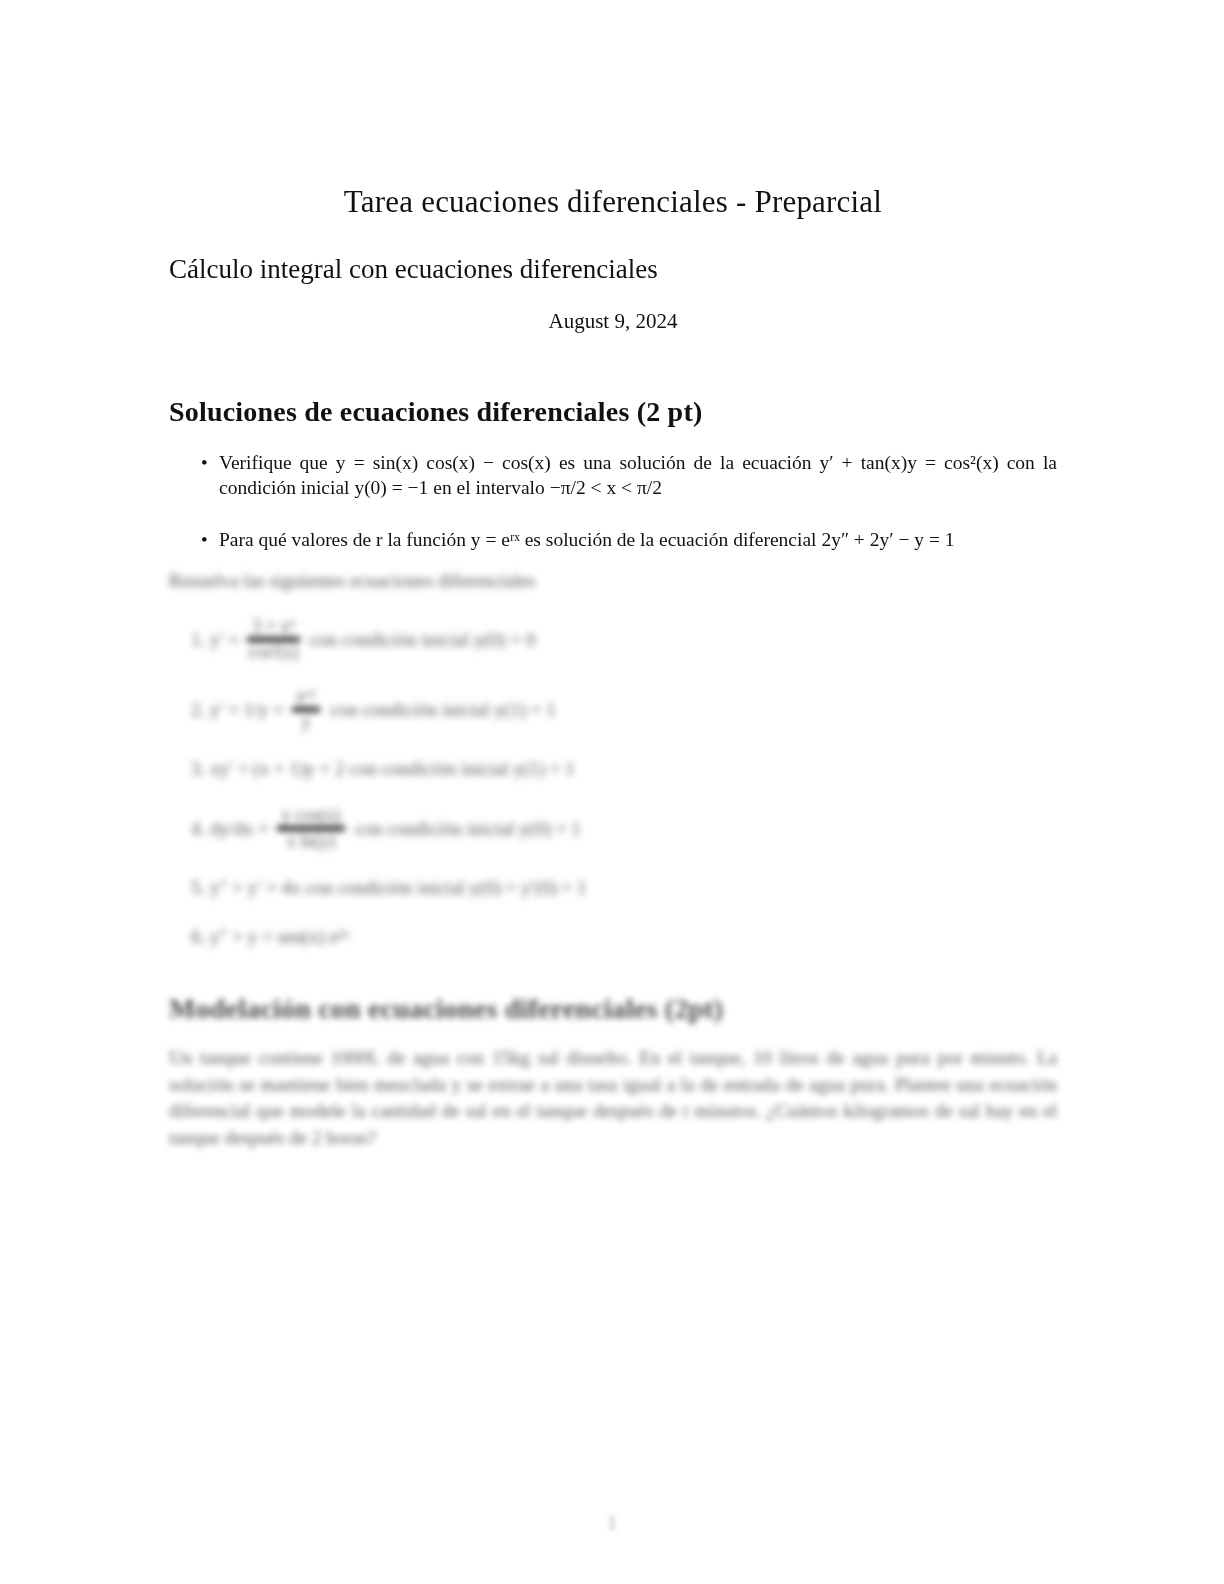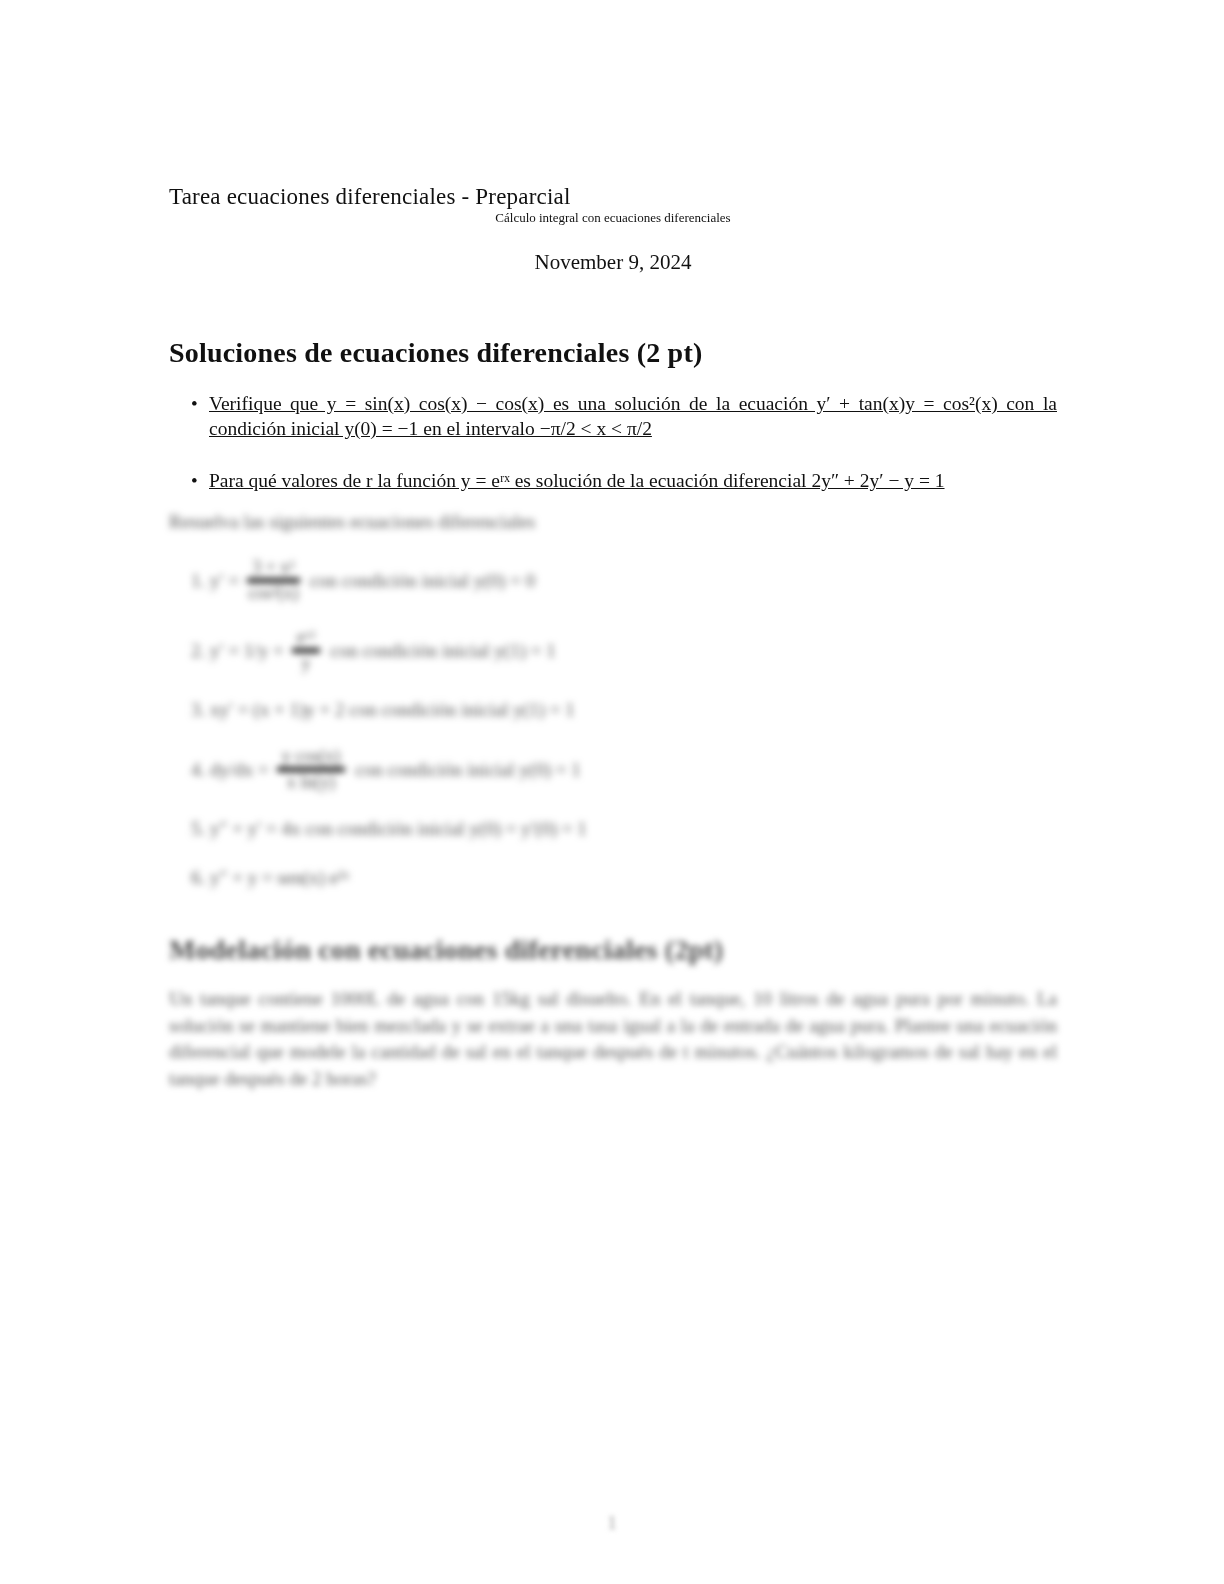--- a/index.html
+++ b/index.html
@@ -5,33 +5,33 @@
   html,body{margin:0;padding:0;}
   body{
     width:1224px;height:1584px;
     background:#ffffff;color:#111;
     font-family:"Liberation Serif","DejaVu Serif",serif;
     position:relative;overflow:hidden;
   }
   .doc{position:absolute;left:169px;top:0;width:888px;}
 
   
-  .title{margin-top:184px;text-align:left;font-size:23px;font-weight:normal;letter-spacing:.2px;}
-  .subtitle{text-align:center;font-size:13px;}
+  .title{margin-top:184px;text-align:center;font-size:31px;font-weight:normal;letter-spacing:.2px;}
+  .subtitle{margin-top:34px;font-size:27px;}
   .date{margin-top:24px;text-align:center;font-size:21px;}
 
   
   .sec-h{font-size:28px;font-weight:bold;letter-spacing:.2px;}
   .sec-h.s1{margin-top:62px;}
   .sec-h.s2{margin-top:38px;}
   .sec-h.s3{margin-top:44px;}
 
   
   .bullets{margin:22px 0 0 0;padding:0;list-style:none;font-size:19.5px;line-height:25px;}
-  .bullets li{position:relative;margin-left:40px;text-align:justify;text-decoration:underline;}
+  .bullets li{position:relative;margin-left:50px;text-align:justify;}
   .bullets li + li{margin-top:27px;}
   .bullets li::before{content:"\2022";position:absolute;left:-18px;font-size:19px;}
 
   
   .px{filter:blur(3px);}
   .px-light{filter:blur(3.5px);color:#555;}
   .intro{margin-top:18px;font-size:19px;color:#555;}
   .items{margin-top:4px;font-size:19px;color:#555;}
   .item{margin-top:25px;margin-left:22px;display:flex;align-items:center;gap:8px;min-height:24px;}
   .item .post{margin-left:2px;}
@@ -48,21 +48,21 @@
     filter:blur(2.5px);
   }
 </style>
 </head>
 <body>
 
 <div class="doc">
 
   <div class="title">Tarea ecuaciones diferenciales - Preparcial</div>
   <div class="subtitle">Cálculo integral con ecuaciones diferenciales</div>
-  <div class="date">November 9, 2024</div>
+  <div class="date">August 9, 2024</div>
 
   <div class="sec-h s1">Soluciones de ecuaciones diferenciales (2 pt)</div>
 
   <ul class="bullets">
     <li>Verifique que y = sin(x) cos(x) − cos(x) es una solución de la ecuación y′ + tan(x)y = cos²(x) con la condición inicial y(0) = −1 en el intervalo −π/2 &lt; x &lt; π/2</li>
     <li>Para qué valores de r la función y = eʳˣ es solución de la ecuación diferencial 2y″ + 2y′ − y = 1</li>
   </ul>
 
 
   <div class="intro px-light">Resuelva las siguientes ecuaciones diferenciales</div>

